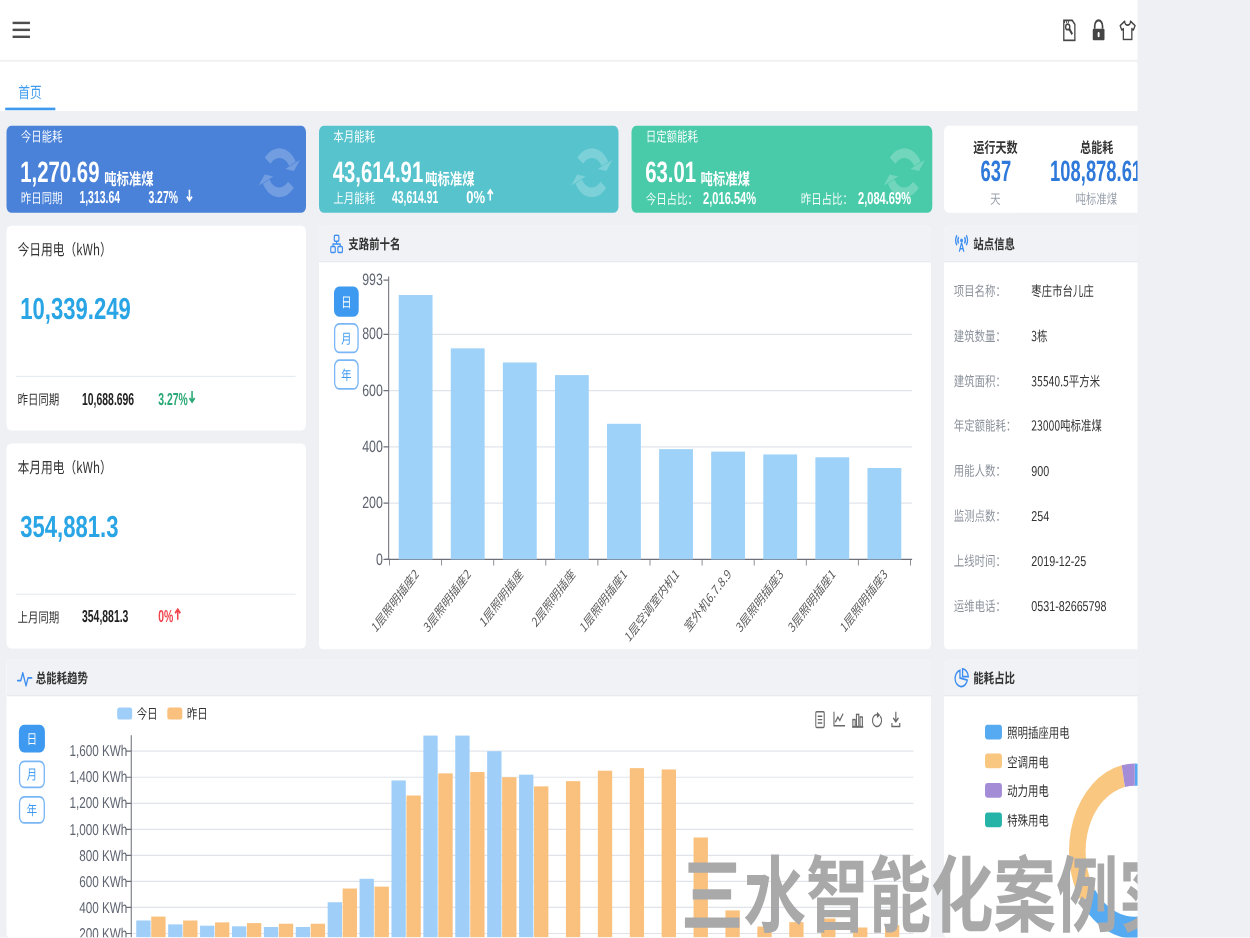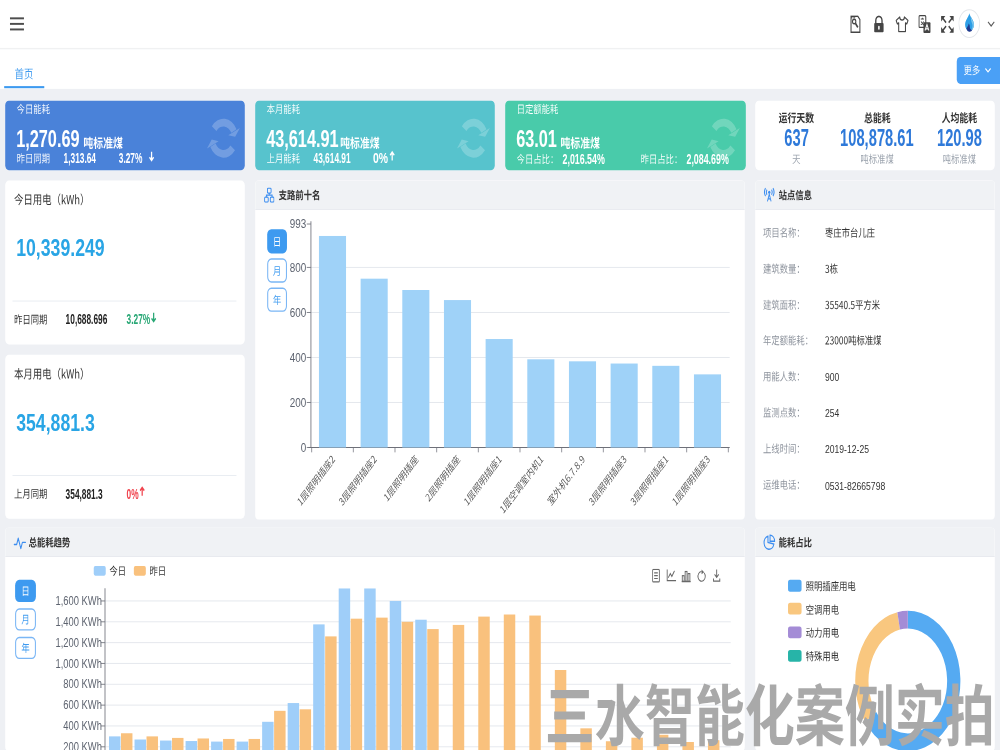--- a/index.html
+++ b/index.html
@@ -1,15 +1,15 @@
 <!DOCTYPE html>
 <html><head><meta charset="utf-8"><style>
 *{margin:0;padding:0;box-sizing:border-box}
 body{font-family:"Liberation Sans",sans-serif;background:#eef0f4;width:1000px;height:750px;overflow:hidden}
-#stage{position:relative;width:1000px;height:750px;overflow:hidden}
+#stage{position:relative;width:910px;height:750px;overflow:hidden}
 #page{position:absolute;left:0;top:0;width:1920px;height:1080px;transform:scale(0.52083,0.69444);transform-origin:0 0;background:#eef0f4}
 .card{position:absolute;border-radius:7px}
 .panel{position:absolute;background:#fff;border-radius:6px;overflow:hidden}
 .phead{position:absolute;left:0;top:0;right:0;height:42px;background:#f0f2f5;border-bottom:1px solid #e4e7ec}
 </style></head><body>
 <div id="stage">
     <div id="page">
 <div style="position:absolute;left:0;top:0;width:1920px;height:70px;background:#fff;border-bottom:1px solid #ececec"></div>
       <svg style="position:absolute;left:19px;top:24px" width="28" height="22" viewBox="0 0 28 22">
 <rect x="0" y="1" width="27" height="2.8" fill="#4d4d4d"></rect>

